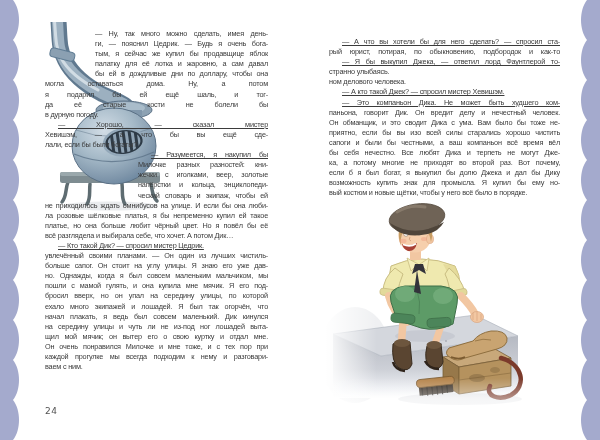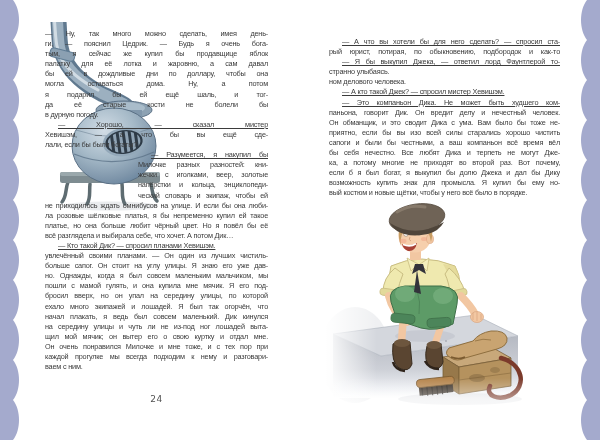--- a/index.html
+++ b/index.html
@@ -10,24 +10,24 @@
   #border-right{right:0;}
   .illus{position:absolute;}
   #stove-illus{left:38px;top:22px;}
   #boy-illus{left:325px;top:190px;}
   .textcol{position:absolute;color:#3b3b3b;font-size:7.3px;letter-spacing:-0.2px;}
   #left-text{left:45px;top:29px;width:223px;}
   #right-text{left:329px;top:37px;width:231px;}
   .ln{height:10.1px;line-height:10.3px;text-align:justify;text-align-last:justify;overflow:hidden;}
   .ln.l{text-align-last:left;}
   .ln.f{padding-left:13px;text-decoration:underline;}
-  .ln.w1{}
+  .ln.w1{margin-left:50px;}
   .ln.w2{}
   .ln.w3{margin-left:93px;}
-  .pagenum{position:absolute;left:45px;top:394px;width:223px;text-align:center;
+  .pagenum{position:absolute;left:45px;top:406px;width:223px;
            font-family:"DejaVu Sans",sans-serif;font-size:9px;color:#515151;letter-spacing:.5px;}
 </style>
 </head>
 <body>
 
 <div class="spread">
 
   <svg id="border-left" class="border-svg" width="26" height="440" viewBox="0 0 26 440" aria-hidden="true">
     <path fill="#a4aacd" d="M0 0 L13 0
       C21 10 21 30 13 40 C21 50 21 70 13 80 C21 90 21 110 13 120
@@ -107,21 +107,21 @@
       <div class="ln w2 l">лали, если бы были богаты?</div>
       <div class="ln w3 f">— Разумеется, я накупил бы</div>
       <div class="ln w3">Милочке разных разностей: кни-</div>
       <div class="ln w3">жечки с иголками, веер, золотые</div>
       <div class="ln w3">напёрстки и кольца, энциклопеди-</div>
       <div class="ln w3">ческий словарь и экипаж, чтобы ей</div>
       <div class="ln">не приходилось ждать омнибусов на улице. И если бы она люби-</div>
       <div class="ln">ла розовые шёлковые платья, я бы непременно купил ей такое</div>
       <div class="ln">платье, но она больше любит чёрный цвет. Но я повёл бы её</div>
       <div class="ln l">всё разглядела и выбирала себе, что хочет. А потом Дик…</div>
-      <div class="ln f l">— Кто такой Дик? — спросил планами Хевишэм.</div>
+      <div class="ln f l">— Кто такой Дик? — спросил мистер Цедрик.</div>
       <div class="ln">увлечённый своими планами. — Он один из лучших чистиль-</div>
       <div class="ln">больше сапог. Он стоит на углу улицы. Я знаю его уже дав-</div>
       <div class="ln">но. Однажды, когда я был совсем маленьким мальчиком, мы</div>
       <div class="ln">пошли с мамой гулять, и она купила мне мячик. Я его под-</div>
       <div class="ln">бросил вверх, но он упал на середину улицы, по которой</div>
       <div class="ln">ехало много экипажей и лошадей. Я был так огорчён, что</div>
       <div class="ln">начал плакать, я ведь был совсем маленький. Дик кинулся</div>
       <div class="ln">на середину улицы и чуть ли не из-под ног лошадей выта-</div>
       <div class="ln">щил мой мячик; он вытер его о свою куртку и отдал мне.</div>
       <div class="ln">Он очень понравился Милочке и мне тоже, и с тех пор при</div>

